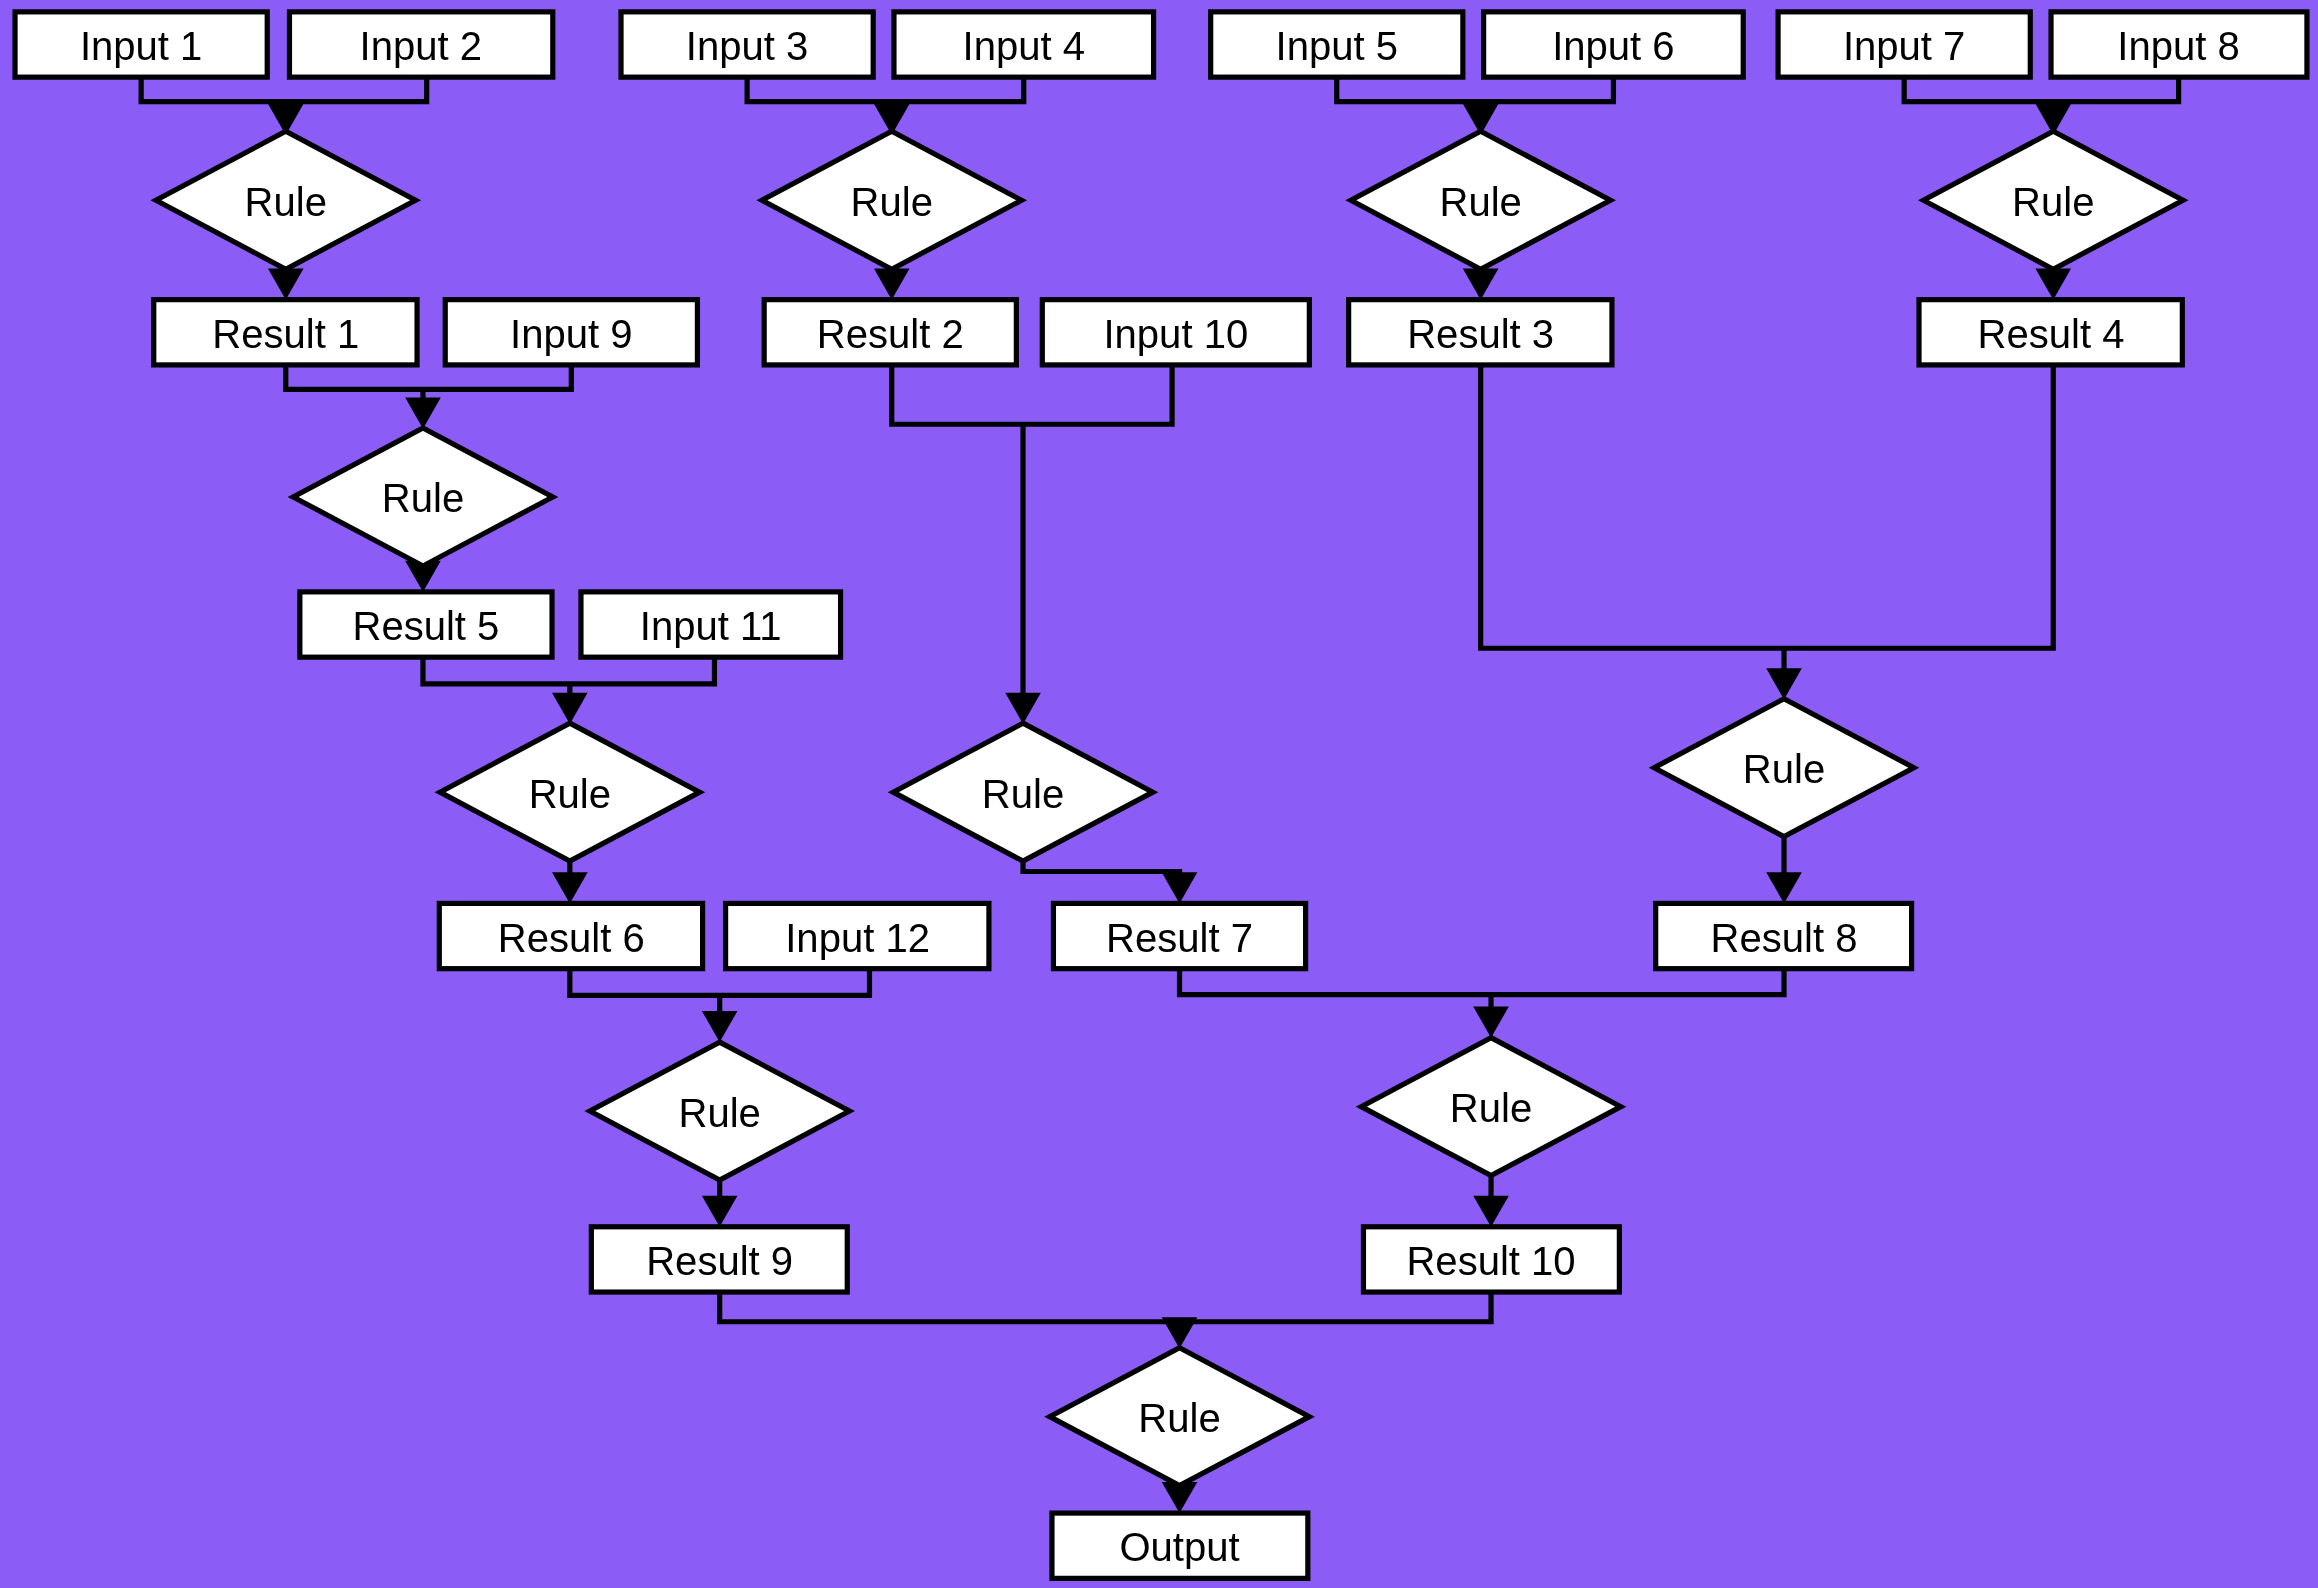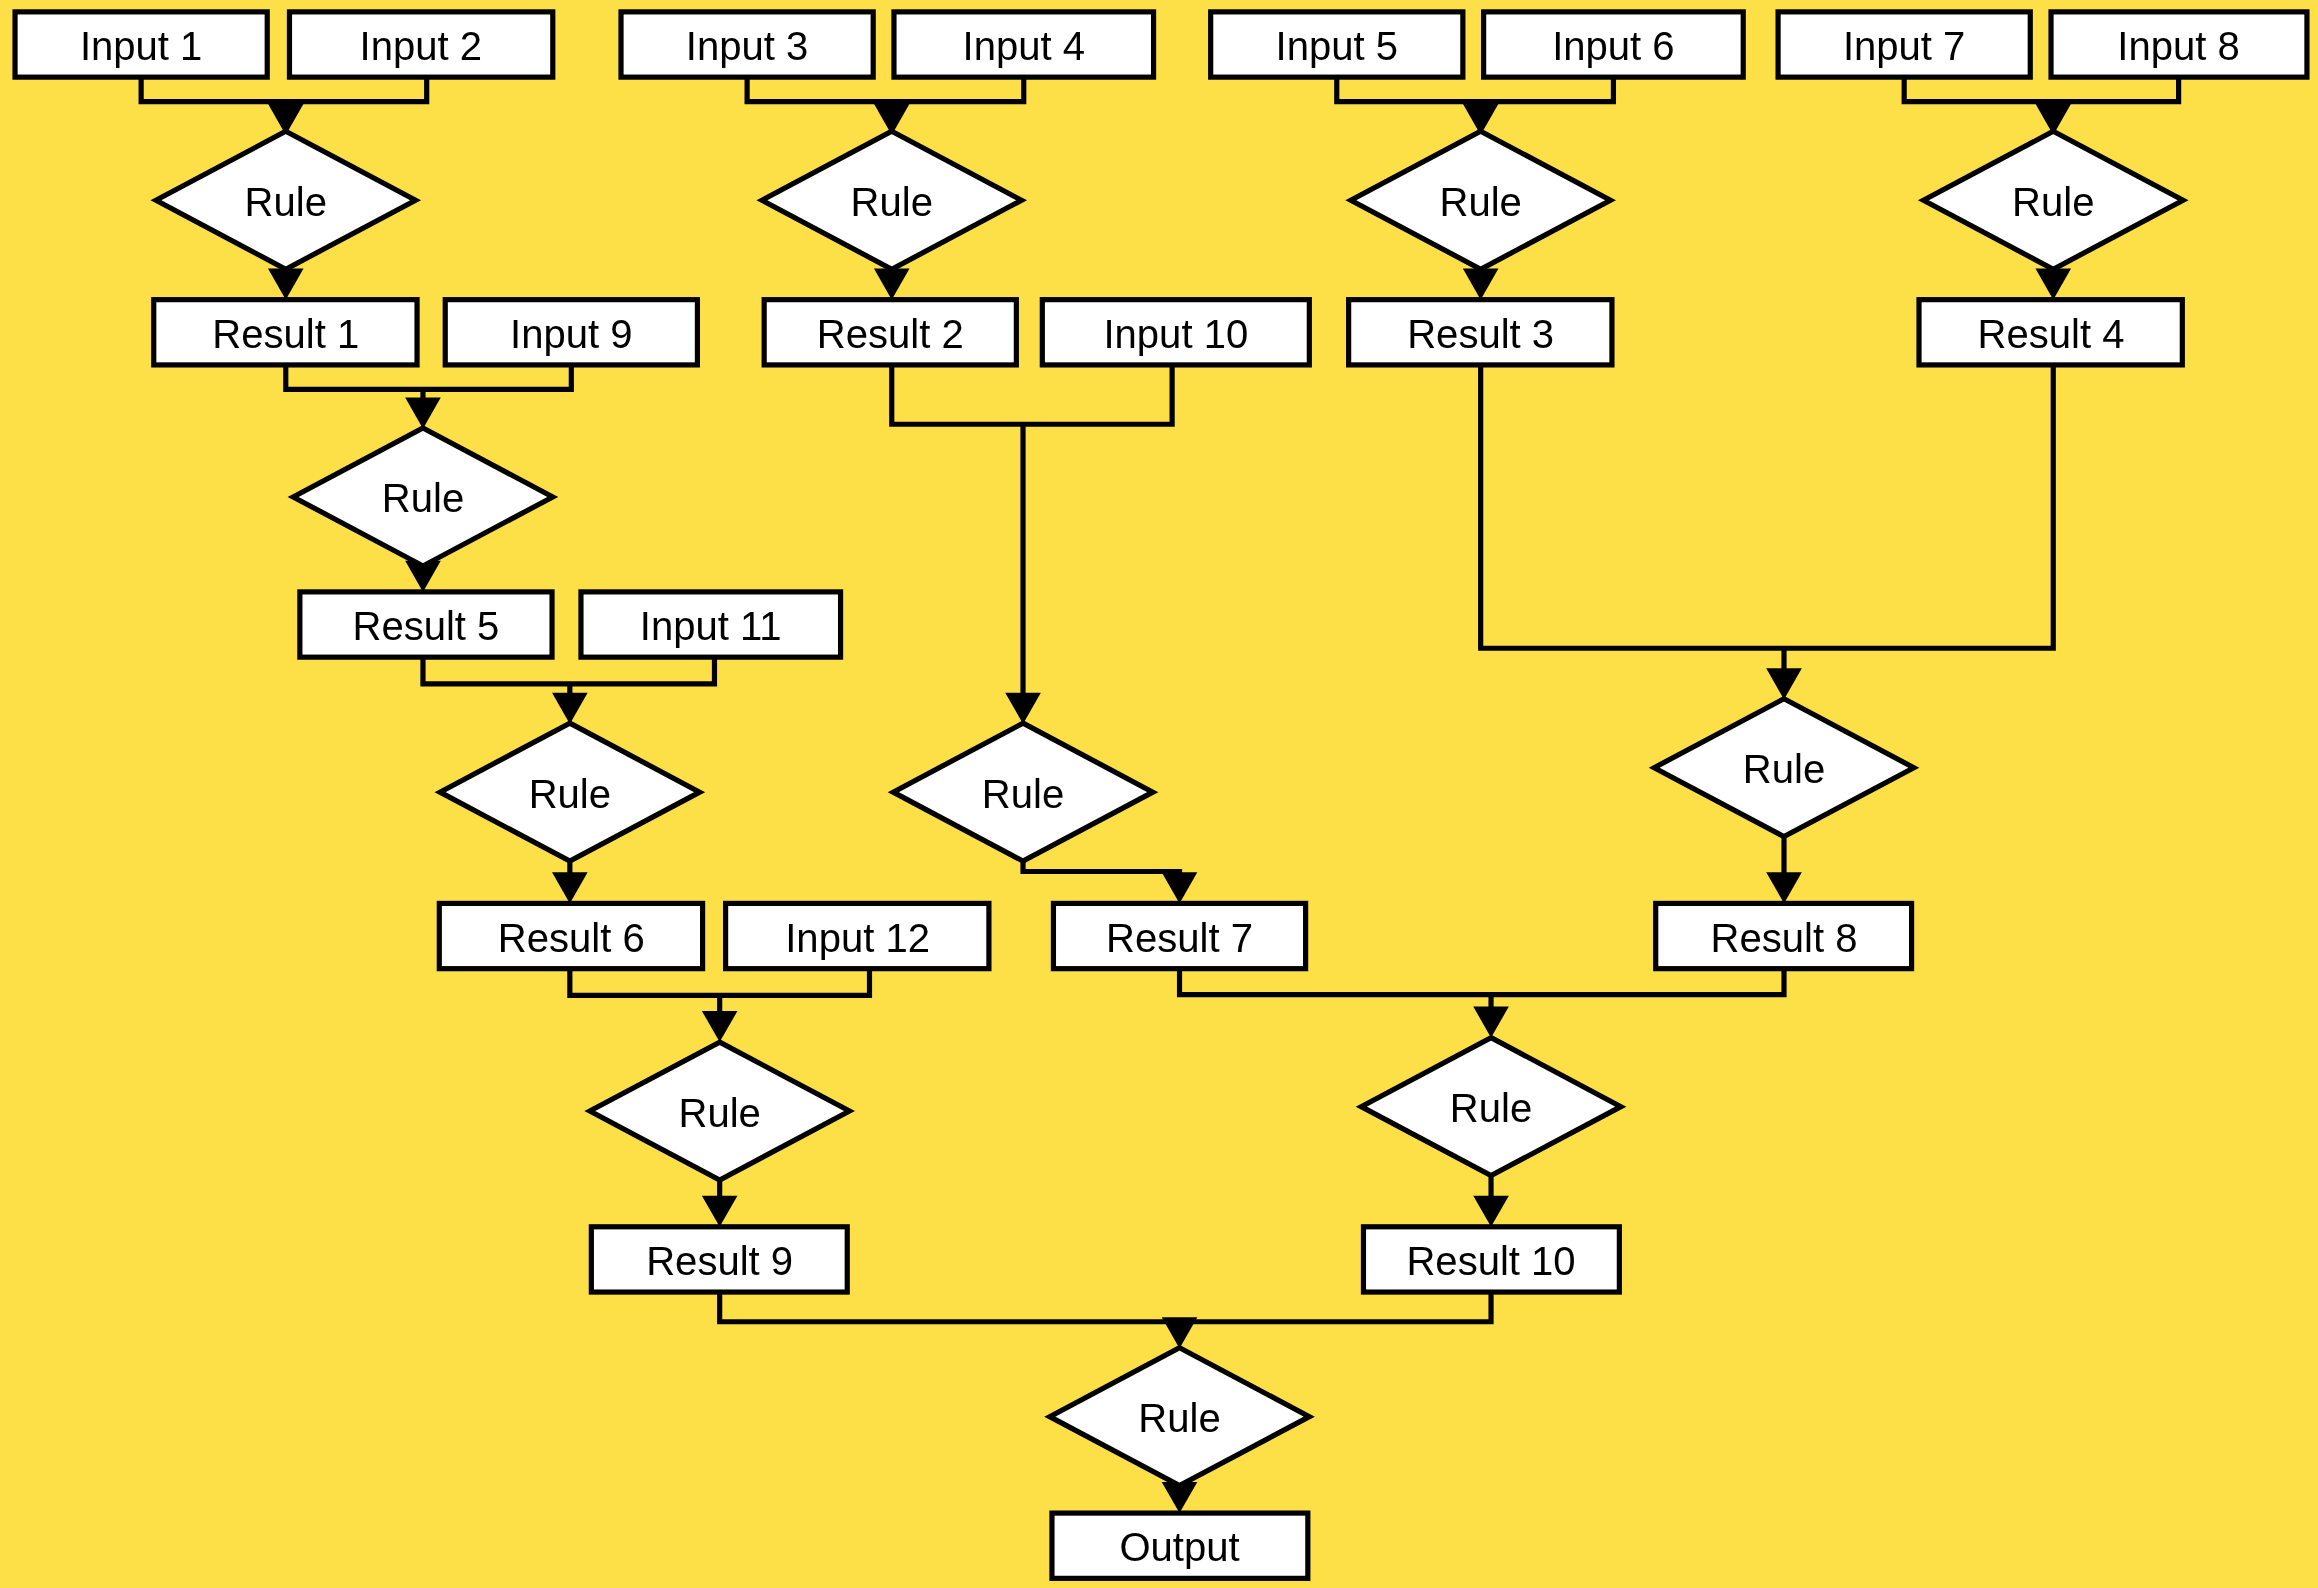--- a/index.html
+++ b/index.html
@@ -4,21 +4,21 @@
 <style>
   html, body {
     margin: 0;
     padding: 0;
     background: #ffffff;
   }
   #stage {
     position: relative;
     width: 2319px;
     height: 1588px;
-    background: #fde047;
+    background: #8b5cf6;
     font-family: "Liberation Sans", sans-serif;
     overflow: hidden;
   }
   svg#flow {
     position: absolute;
     left: 0;
     top: 0;
     width: 2319px;
     height: 1588px;
     display: block;

